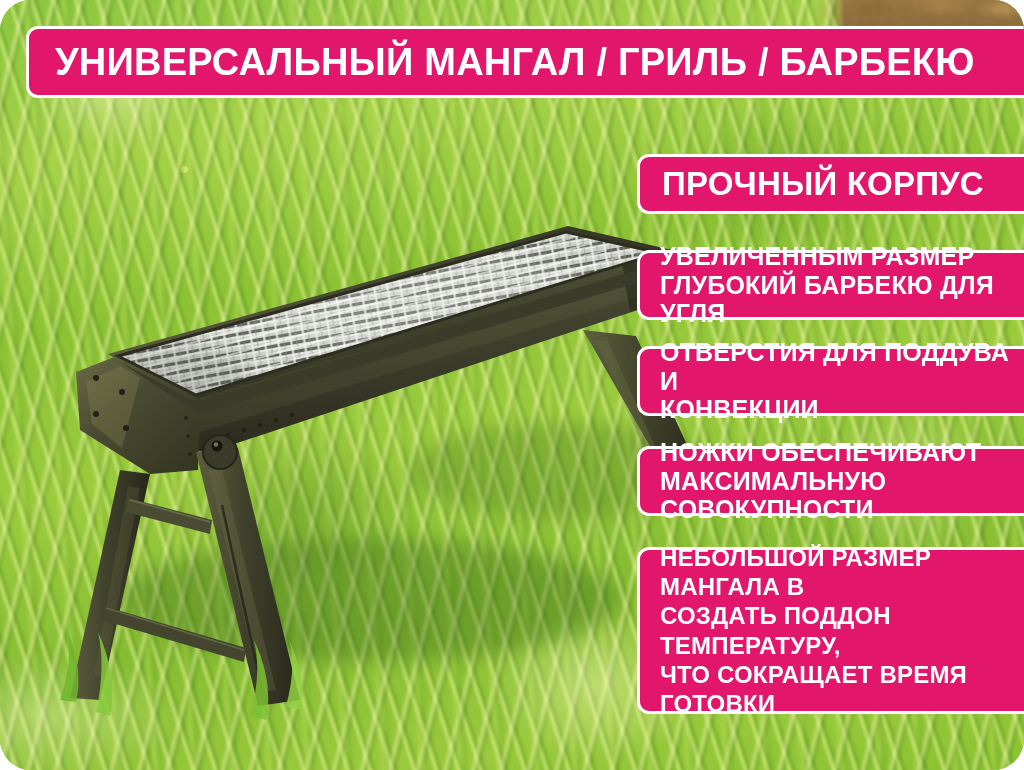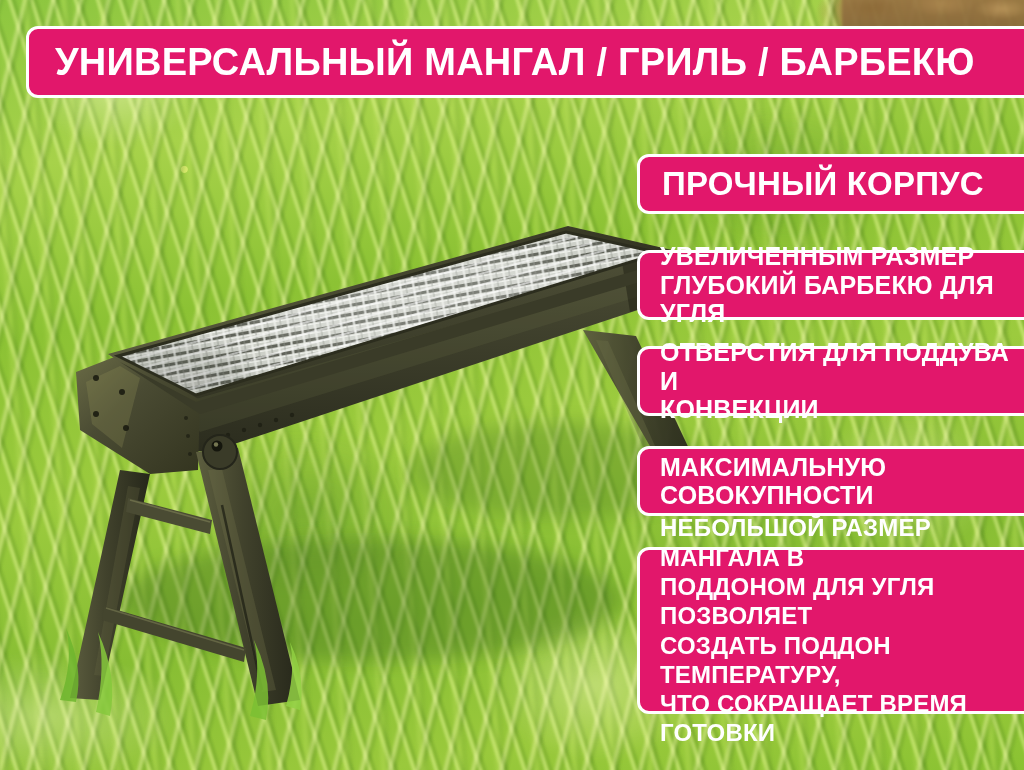--- a/index.html
+++ b/index.html
@@ -11,20 +11,21 @@
   body {
     font-family: "Liberation Sans", sans-serif;
   }
 
   .poster {
     position: relative;
     width: 1024px;
     height: 770px;
     overflow: hidden;
     background: #7cc12a;
+    border-radius: 31px;
   }
 
   
   .bg {
     position: absolute;
     inset: 0;
     background:
       radial-gradient(ellipse 160px 70px at 930px 14px, #b08a4e 0%, #9d7a42 45%, rgba(150,120,66,0) 72%),
       radial-gradient(ellipse 90px 40px at 880px 8px, #c5a068 0%, rgba(197,160,104,0) 70%),
       radial-gradient(circle at 18% 22%, rgba(232,240,120,0.75) 0 3px, rgba(0,0,0,0) 4px),
@@ -343,26 +344,26 @@
 
   <div class="pink-box side-box" id="box-vent-holes">
     <div>
       <span class="box-text">ОТВЕРСТИЯ ДЛЯ ПОДДУВА И</span>
       <span class="box-text">КОНВЕКЦИИ</span>
     </div>
   </div>
 
   <div class="pink-box side-box" id="box-legs-stability">
     <div>
+      <span class="box-text">НОЖКИ ОБЕСПЕЧИВАЮТ</span>
       <span class="box-text">МАКСИМАЛЬНУЮ СОВОКУПНОСТИ</span>
     </div>
   </div>
 
   <div class="pink-box side-box" id="box-temp-benefit">
     <div>
       <span class="box-text">НЕБОЛЬШОЙ РАЗМЕР МАНГАЛА В</span>
-      <span class="box-text">ПОДДОНОМ ДЛЯ УГЛЯ ПОЗВОЛЯЕТ</span>
       <span class="box-text">СОЗДАТЬ ПОДДОН ТЕМПЕРАТУРУ,</span>
       <span class="box-text">ЧТО СОКРАЩАЕТ ВРЕМЯ ГОТОВКИ</span>
     </div>
   </div>
 
 </div>
 
 </body></html>

